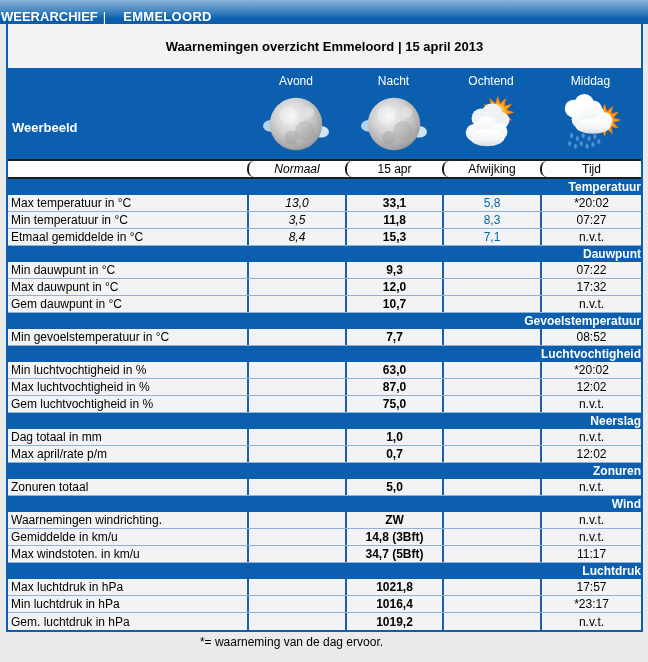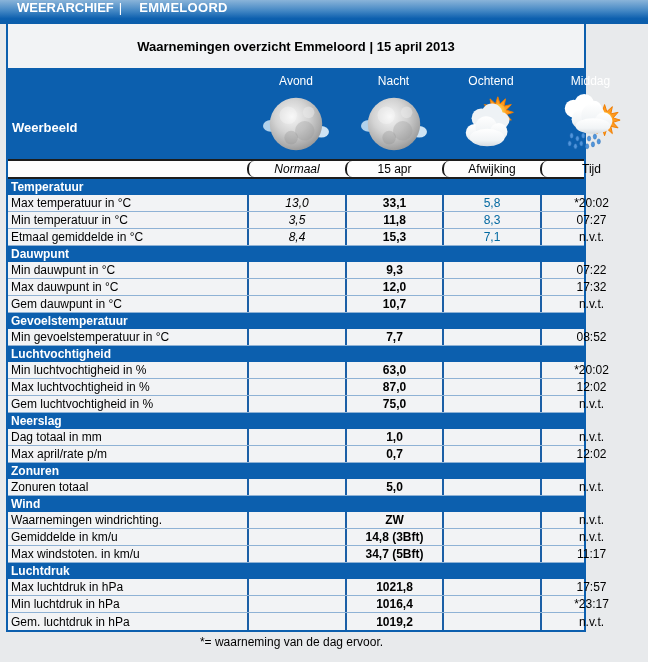--- a/index.html
+++ b/index.html
@@ -7,30 +7,30 @@
   body {
     background: #e8eaec;
     font-family: "Liberation Sans", sans-serif;
     color: #000;
     overflow: hidden;
   }
   
   .topbar {
     height: 24px;
     background: linear-gradient(to bottom, #8ab4d9 0%, #4387c4 45%, #0c5fae 78%, #0b5dab 100%);
-    display: flex; align-items: flex-start;
-    padding-left: 17px;
+    display: flex; align-items: flex-end;
+    padding-left: 1px;
     color: #fff; font-size: 13px; font-weight: bold;
   }
   .topbar .sep { margin: 0 5px; font-weight: normal; }
   .topbar .loc { letter-spacing: .3px; margin-left: 12px; }
   
   .frame {
     margin-left: 6px;
-    width: 580px;
+    width: 637px;
     border-left: 2px solid #0c5fae;
     border-right: 2px solid #0c5fae;
     background: #f2f3f5;
   }
   .title-row {
     height: 44px;
     display: flex; align-items: center; justify-content: center;
     font-size: 13px; font-weight: bold;
     background: #f2f3f5;
   }
@@ -67,20 +67,21 @@
   }
   .sh-cell:first-child { border-left: none; }
   .sh-normaal { font-style: italic; }
   
   .sections { border-bottom: 2px solid #0c5fae; }
   .section-header {
     height: 16px; line-height: 16px;
     background: #0c5fae; color: #fff;
     font-weight: bold; font-size: 12px;
     padding-left: 3px;
+    text-align: right;
   }
   .data-row { height: 17px; background: #f2f3f5; border-bottom: 1px solid #8fb2d5; }
   .data-row:last-child { border-bottom: none; }
   .cell {
     display: flex; align-items: center; justify-content: center;
     font-size: 12px;
     border-left: 2px solid #1b5fa6;
     overflow: hidden; white-space: nowrap;
   }
   .cell.label { justify-content: flex-start; padding-left: 3px; border-left: none; }

